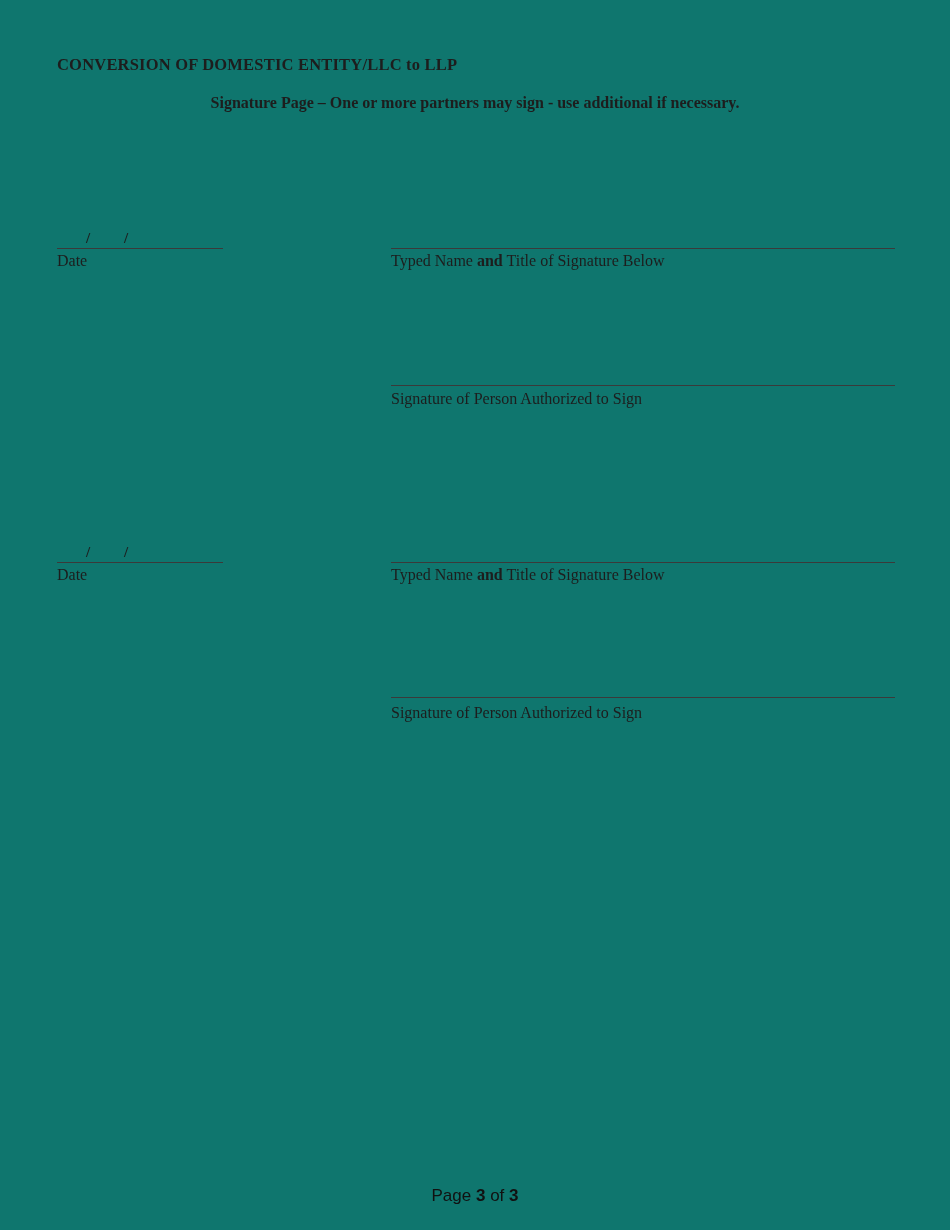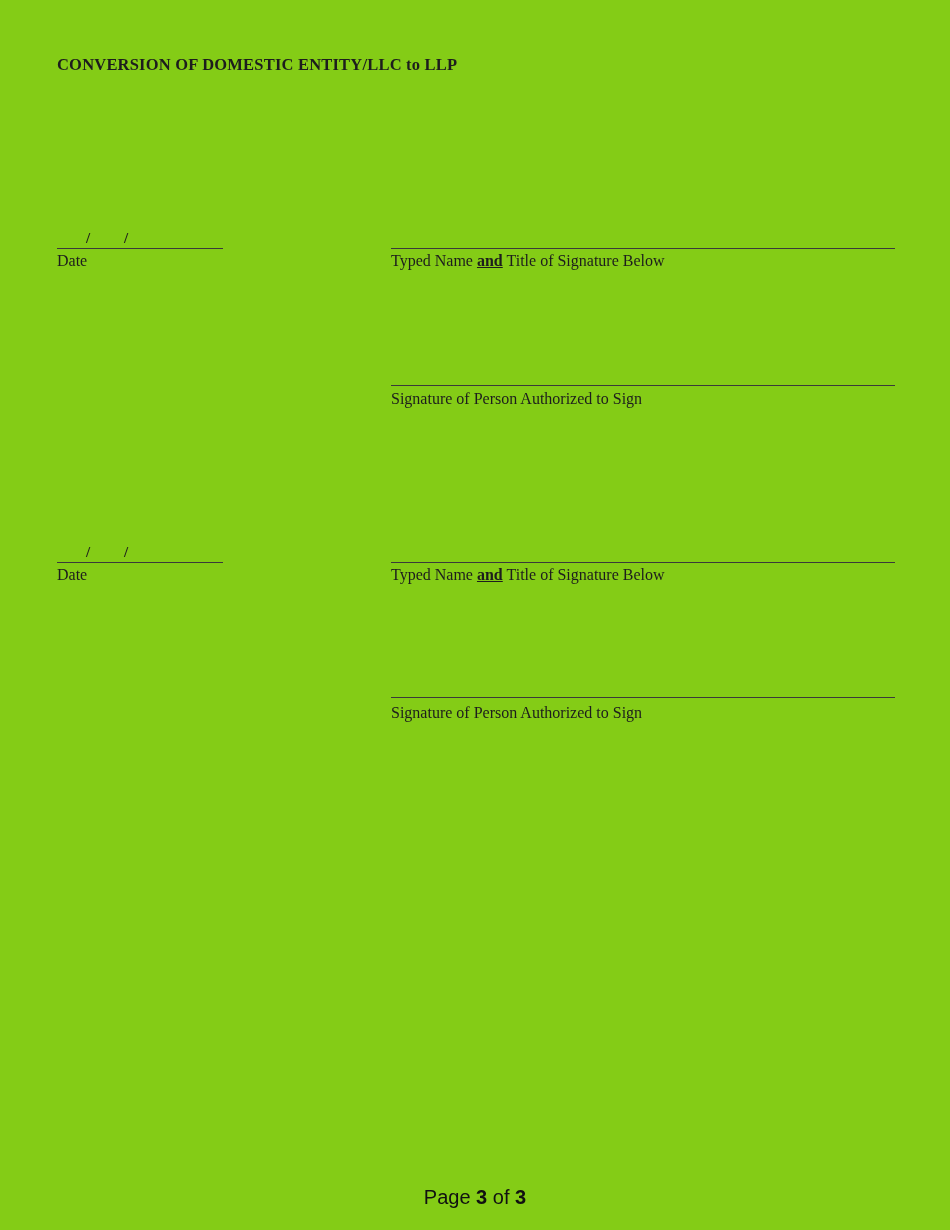--- a/index.html
+++ b/index.html
@@ -1,21 +1,21 @@
 <!DOCTYPE html>
 <html><head>
 <meta charset="utf-8">
 <style>
   * { margin: 0; padding: 0; box-sizing: border-box; }
   html, body { background: #ffffff; }
   .page {
     position: relative;
     width: 950px;
     height: 1230px;
-    background: #84cc16;
+    background: #0f766e;
     font-family: "Liberation Serif", serif;
     color: #1d1d1d;
     overflow: hidden;
   }
   .doc-title {
     position: absolute;
     left: 57px;
     top: 55px;
     font-size: 16.5px;
     font-weight: bold;
@@ -50,51 +50,51 @@
   .slash-2 { left: 67px; }
   .line-label {
     position: absolute;
     font-size: 16px;
     white-space: nowrap;
   }
   .label-left { left: 57px; }
   .label-right { left: 391px; }
   .and-emph {
     font-weight: bold;
-    text-decoration: underline;
   }
   
   .b1-top-line   { top: 227px; }
   .b1-top-label  { top: 252px; }
   .b1-sig-line   { top: 364px; }
   .b1-sig-label  { top: 390px; }
   
   .b2-top-line   { top: 541px; }
   .b2-top-label  { top: 566px; }
   .b2-sig-line   { top: 676px; }
   .b2-sig-label  { top: 704px; }
   .page-footer {
     position: absolute;
     left: 0;
     top: 1186px;
     width: 100%;
     text-align: center;
     font-family: "Liberation Sans", sans-serif;
-    font-size: 20px;
+    font-size: 17px;
     color: #111111;
   }
   .page-footer b { font-weight: bold; }
 </style>
 </head>
 <body>
 
 <div class="page">
 
   <div class="doc-title">CONVERSION OF DOMESTIC ENTITY/LLC to LLP</div>
 
+  <div class="doc-subtitle">Signature Page – One or more partners may sign - use additional if necessary.</div>
 
   <div class="fill-line date-line b1-top-line">
     <span class="date-slash slash-1">/</span>
     <span class="date-slash slash-2">/</span>
   </div>
   <div class="line-label label-left b1-top-label">Date</div>
 
   <div class="fill-line wide-line b1-top-line"></div>
   <div class="line-label label-right b1-top-label"><span>Typed Name </span><span class="and-emph">and</span><span> Title of Signature Below</span></div>
 

